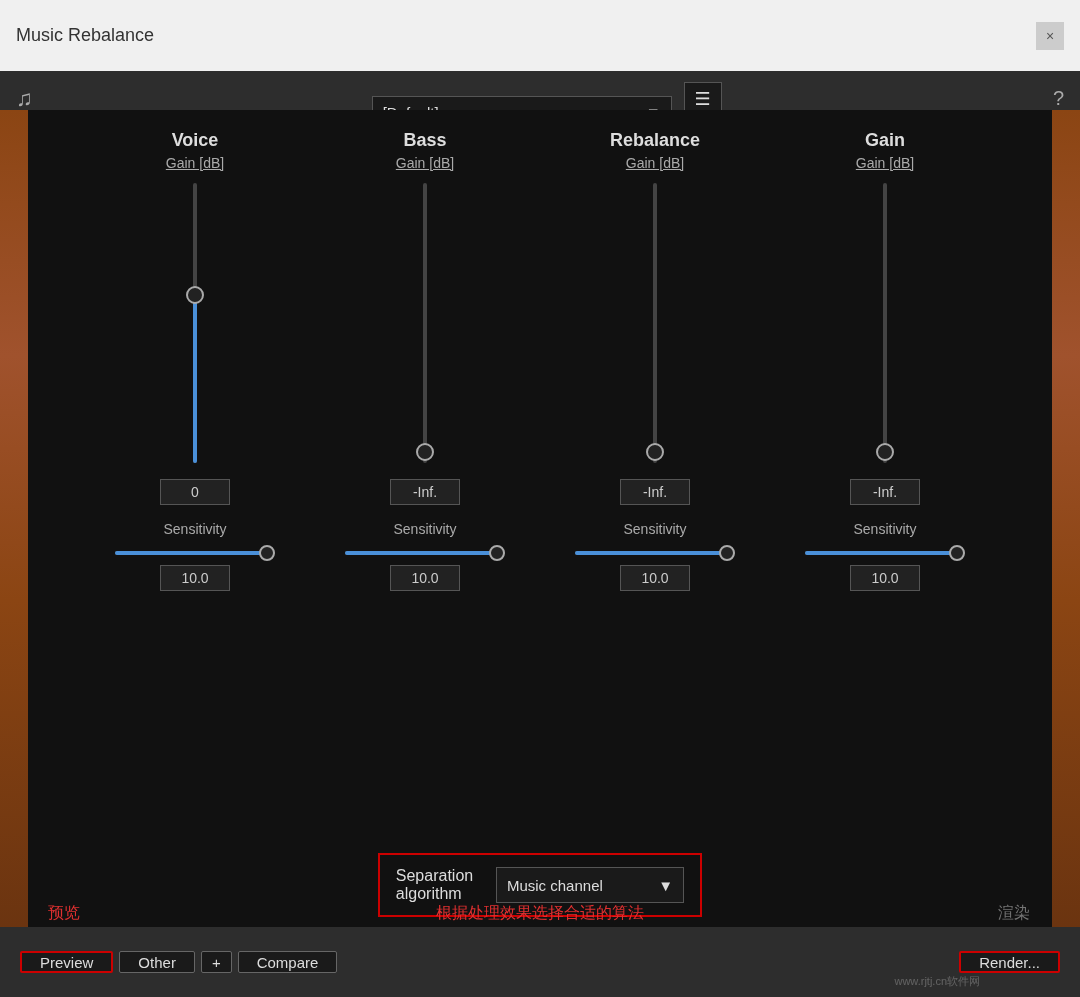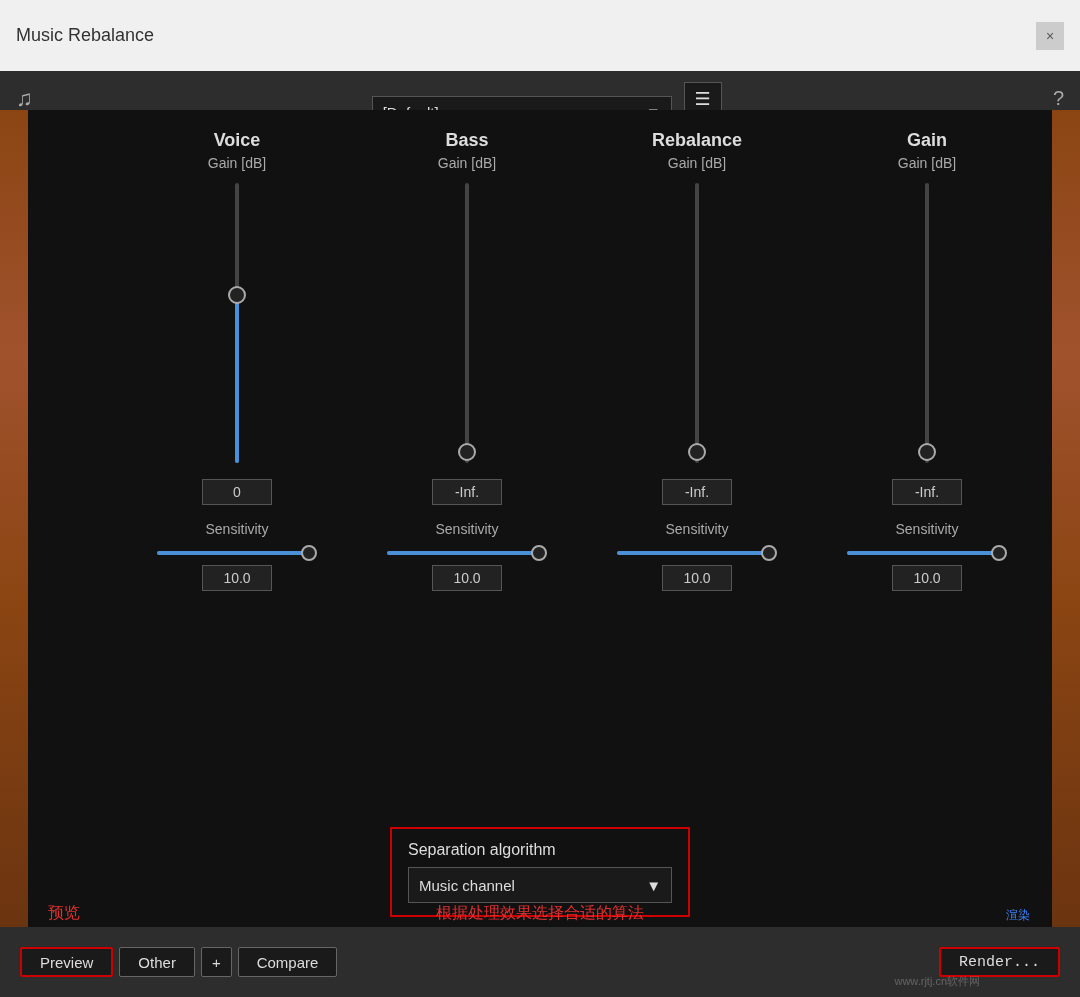--- a/index.html
+++ b/index.html
@@ -125,21 +125,21 @@
       flex-direction: column;
       align-items: center;
       padding: 20px 10px 10px;
     }
 
     
     .channels-row {
       display: flex;
       gap: 0px;
       width: 100%;
-      justify-content: flex-end;
+      justify-content: center;
       flex: 1;
     }
 
     .channel {
       display: flex;
       flex-direction: column;
       align-items: center;
       width: 230px;
       padding: 0 10px;
     }
@@ -147,20 +147,21 @@
     .channel-name {
       color: #ddd;
       font-size: 18px;
       font-weight: bold;
       margin-bottom: 4px;
     }
     .gain-label {
       color: #aaa;
       font-size: 14px;
       margin-bottom: 12px;
+      text-decoration: underline;
     }
 
     
     .v-slider-container {
       display: flex;
       flex-direction: column;
       align-items: center;
       height: 280px;
       position: relative;
       margin-bottom: 10px;
@@ -268,21 +269,21 @@
     }
 
     
     .separation-section {
       margin-top: 28px;
       margin-bottom: 0px;
       border: 2px solid #c00;
       padding: 12px 16px;
       background: #111;
       display: flex;
-      flex-direction: column;
+      flex-direction: row;
       gap: 8px;
       min-width: 300px;
     }
     .separation-title {
       color: #ddd;
       font-size: 16px;
     }
     .separation-dropdown {
       width: 100%;
       height: 36px;
@@ -305,21 +306,21 @@
       right: 0;
       height: 70px;
       background: #2d2d2d;
       display: flex;
       align-items: center;
       padding: 0 20px;
       gap: 6px;
       z-index: 10;
     }
     .btn {
-      height: 30px;
+      height: 22px;
       padding: 0 18px;
       background: #1a1a1a;
       border: 1px solid #666;
       color: #ddd;
       font-size: 15px;
       cursor: pointer;
       display: flex;
       align-items: center;
       justify-content: center;
       border-radius: 2px;
@@ -482,37 +483,37 @@
   </div>
 
 </div>
 
 <div style="position:absolute; bottom:73px; left:28px; color:#e03030; font-size:16px; z-index:5; padding-left:12px;margin-left:8px;">
   <span>预览</span>
 </div>
 <div style="position:absolute; bottom:73px; left:50%; transform:translateX(-50%); color:#e03030; font-size:16px; z-index:5; white-space:nowrap;">
   <span>根据处理效果选择合适的算法</span>
 </div>
-<div style="position:absolute; bottom:73px; right:50px; color:#3b82f6; font-size:12px; z-index:5;">
+<div style="position:absolute; bottom:73px; right:50px; color:#737373; font-size:16px; z-index:5;">
   <span>渲染</span>
 </div>
 
 <div class="bottom-bar">
   <button class="btn btn-preview">
     <span>Preview</span>
   </button>
   <button class="btn">
     <span>Other</span>
   </button>
   <button class="btn btn-plus">
     <span>+</span>
   </button>
   <button class="btn">
     <span>Compare</span>
   </button>
-  <button class="btn btn-render" style="margin-left:auto;font-family:Liberation Mono, monospace;">
+  <button class="btn btn-render" style="margin-left:auto;">
     <span>Render...</span>
   </button>
 </div>
 
 <div class="watermark">
   <span>www.rjtj.cn软件网</span>
 </div>
 
 </body></html>

